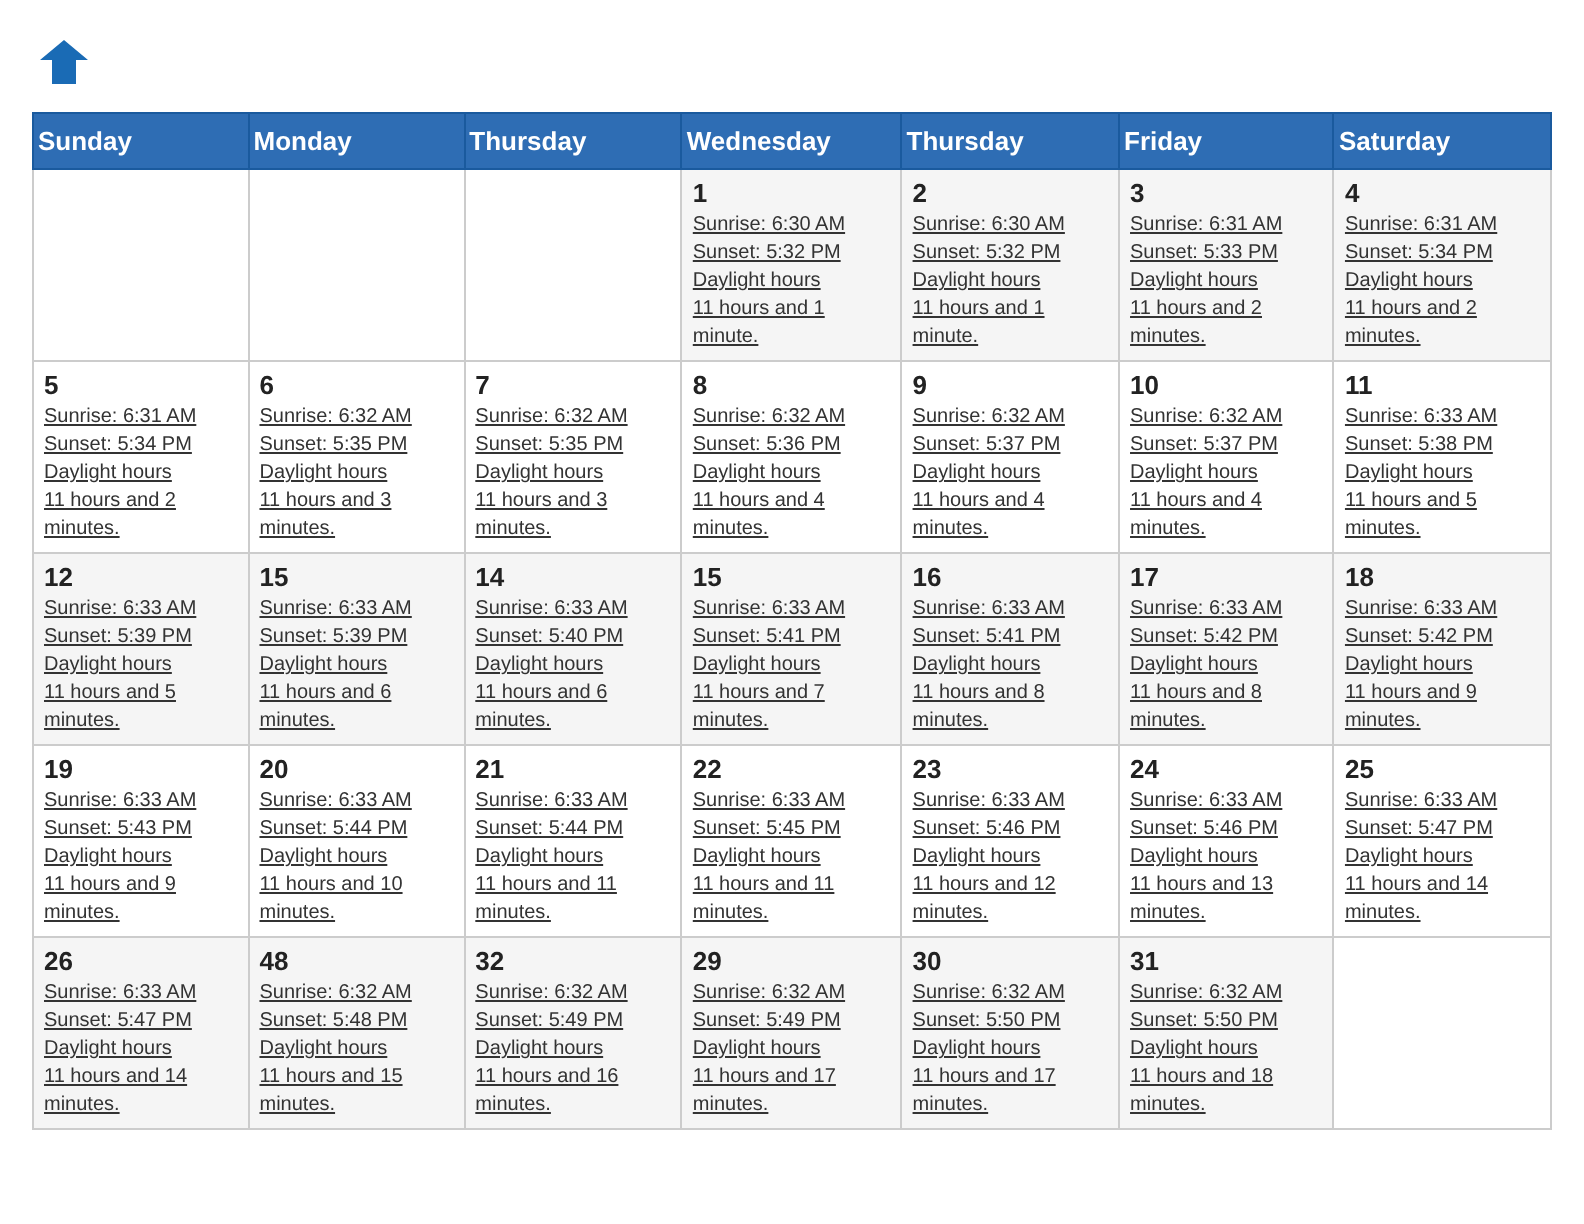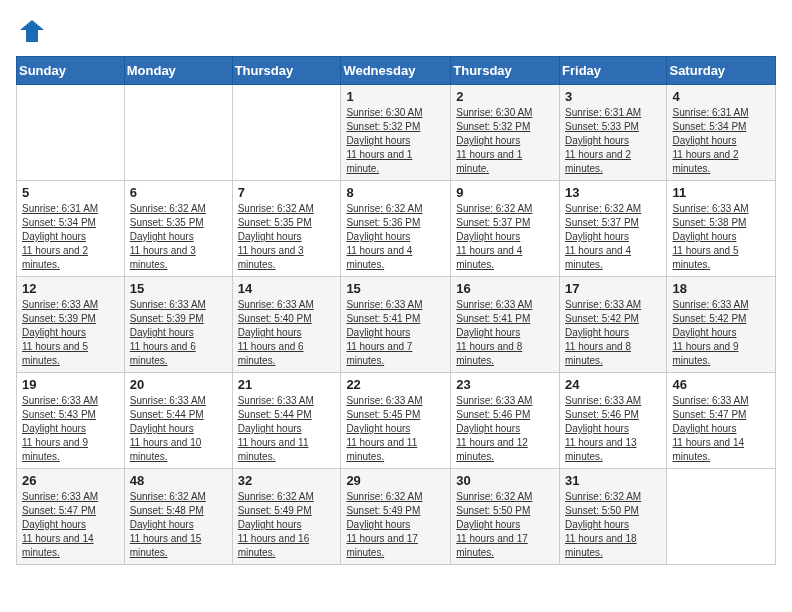--- a/index.html
+++ b/index.html
@@ -152,21 +152,21 @@
       </td>
         <td>
         <div class="day-num">8</div>
         <div class="day-info">Sunrise: 6:32 AM<br>Sunset: 5:36 PM<br>Daylight hours<br>11 hours and 4 minutes.</div>
       </td>
         <td>
         <div class="day-num">9</div>
         <div class="day-info">Sunrise: 6:32 AM<br>Sunset: 5:37 PM<br>Daylight hours<br>11 hours and 4 minutes.</div>
       </td>
         <td>
-        <div class="day-num">13</div>
+        <div class="day-num">10</div>
         <div class="day-info">Sunrise: 6:32 AM<br>Sunset: 5:37 PM<br>Daylight hours<br>11 hours and 4 minutes.</div>
       </td>
         <td>
         <div class="day-num">11</div>
         <div class="day-info">Sunrise: 6:33 AM<br>Sunset: 5:38 PM<br>Daylight hours<br>11 hours and 5 minutes.</div>
       </td>
       </tr>
       <tr>
         <td>
         <div class="day-num">12</div>
@@ -216,21 +216,21 @@
       </td>
         <td>
         <div class="day-num">23</div>
         <div class="day-info">Sunrise: 6:33 AM<br>Sunset: 5:46 PM<br>Daylight hours<br>11 hours and 12 minutes.</div>
       </td>
         <td>
         <div class="day-num">24</div>
         <div class="day-info">Sunrise: 6:33 AM<br>Sunset: 5:46 PM<br>Daylight hours<br>11 hours and 13 minutes.</div>
       </td>
         <td>
-        <div class="day-num">46</div>
+        <div class="day-num">25</div>
         <div class="day-info">Sunrise: 6:33 AM<br>Sunset: 5:47 PM<br>Daylight hours<br>11 hours and 14 minutes.</div>
       </td>
       </tr>
       <tr>
         <td>
         <div class="day-num">26</div>
         <div class="day-info">Sunrise: 6:33 AM<br>Sunset: 5:47 PM<br>Daylight hours<br>11 hours and 14 minutes.</div>
       </td>
         <td>
         <div class="day-num">48</div>

